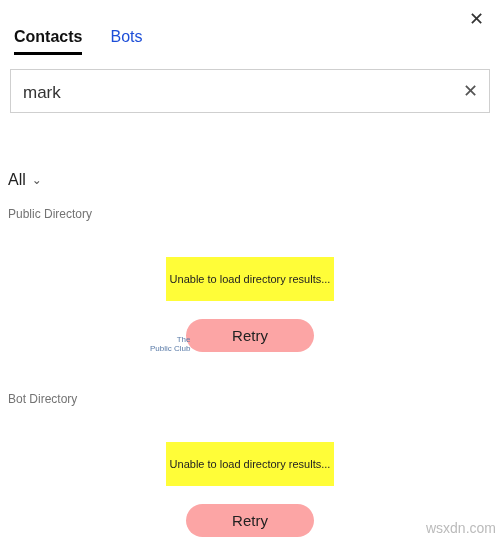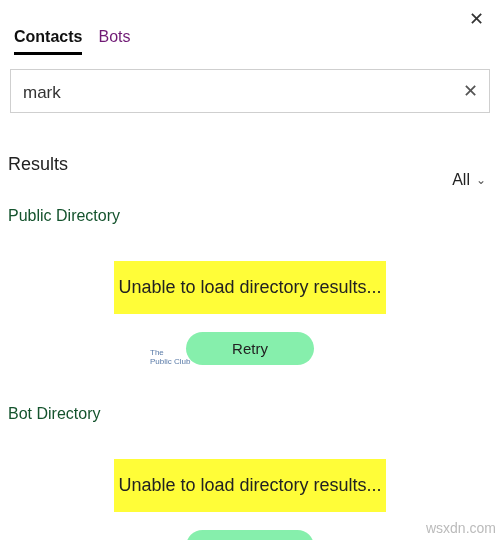--- a/index.html
+++ b/index.html
@@ -15,26 +15,26 @@
       position: absolute;
       top: 4px;
       right: 8px;
       font-size: 18px;
       color: #333;
       cursor: pointer;
       padding: 4px 8px;
     }
     .tabs {
       display: flex;
-      gap: 16px;
+      gap: 28px;
       padding: 28px 14px 0 14px;
     }
     .tab {
       font-size: 16px;
-      color: #701a75;
+      color: #1d4ed8;
       padding-bottom: 6px;
       cursor: pointer;
     }
     .tab.active {
       color: #111;
       font-weight: 600;
       border-bottom: 3px solid #000;
     }
     .search-wrap {
       margin: 14px 10px 0 10px;
@@ -77,59 +77,59 @@
       font-size: 16px;
       color: #222;
       cursor: pointer;
       margin-top: 32px;
     }
     .chevron {
       font-size: 12px;
       color: #555;
     }
     .section-label {
-      font-size: 16px;
-      color: #14532d;
+      font-size: 12px;
+      color: #737373;
       padding: 10px 8px 0 8px;
     }
     .error-block {
       text-align: center;
       padding-top: 36px;
     }
     .error-msg {
       display: inline-block;
       background: #fffd38;
-      font-size: 18px;
+      font-size: 11px;
       color: #222;
       padding: 16px 4px;
     }
     .retry-row {
       text-align: center;
       margin-top: 18px;
       position: relative;
     }
     .retry-btn {
       display: inline-block;
-      background: #86efac;
+      background: #fca5a5;
       color: #222;
       font-size: 15px;
       padding: 8px 46px;
       border-radius: 22px;
       border: none;
       cursor: pointer;
       font-family: inherit;
     }
     .watermark {
       position: absolute;
       left: 150px;
       top: 16px;
       font-size: 8px;
       line-height: 9px;
       color: #5a7ba8;
-      text-align: left;
+      text-align: right;
       pointer-events: none;
     }
     .site-watermark {
       position: absolute;
       right: 4px;
       bottom: 4px;
       font-size: 14px;
       color: #bbb;
     }
     .section-gap { height: 30px; }
@@ -143,21 +143,20 @@
   <div class="tab active">Contacts</div>
   <div class="tab">Bots</div>
 </div>
 
 <div class="search-wrap">
   <input class="search-input" type="text" value="mark " style="">
   <div class="search-clear">✕</div>
 </div>
 
 <div class="results-header">
-  <div class="results-title">Results</div>
   <div class="filter">
     <span>All</span>
     <span class="chevron">⌄</span>
   </div>
 </div>
 
 <div class="section-label">Public Directory</div>
 <div class="error-block">
   <span class="error-msg">Unable to load directory results...</span>
 </div>

